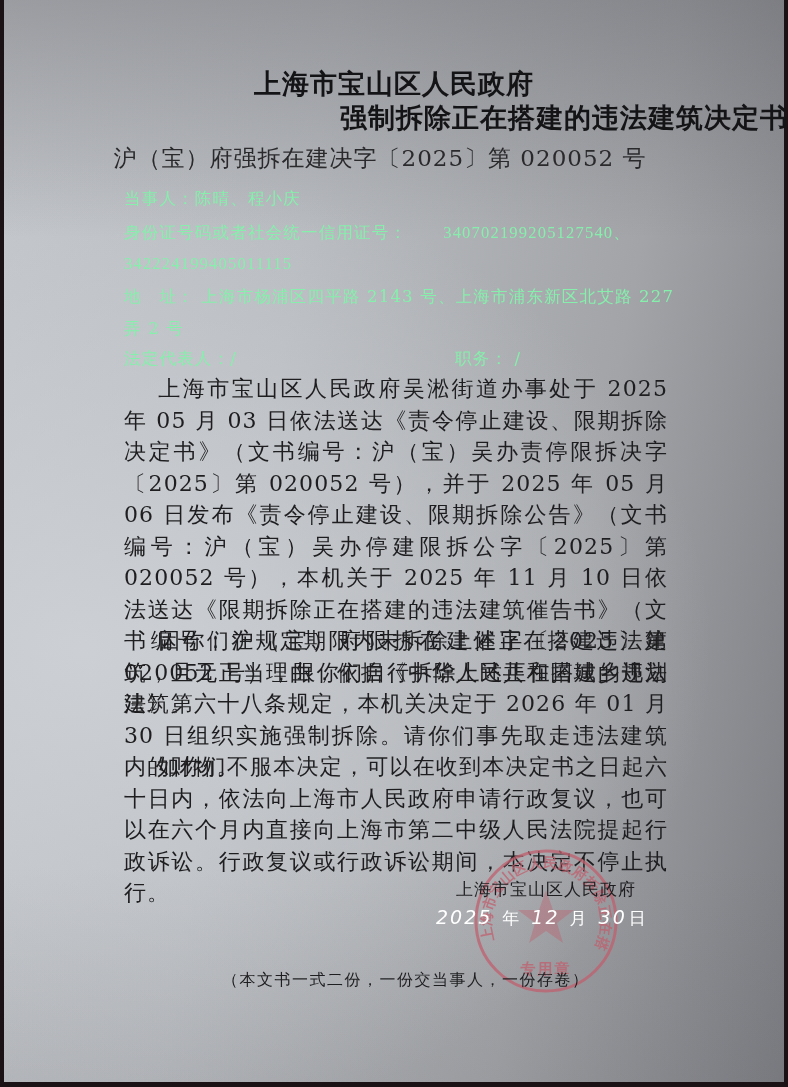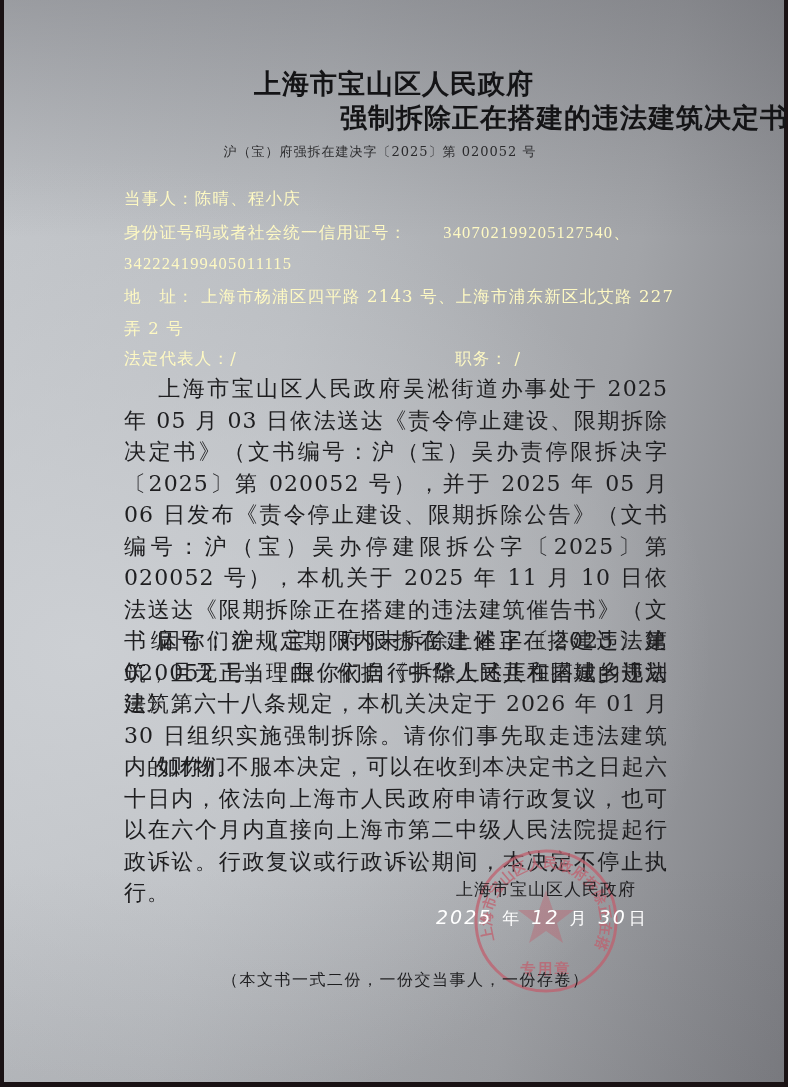--- a/index.html
+++ b/index.html
@@ -22,25 +22,25 @@
   }
   .title {
     position:absolute; left:0; width:788px; text-align:center;
     font-family:"DejaVu Sans","Liberation Sans",sans-serif;
     font-weight:bold; color:#141416; letter-spacing:1px;
   }
   .t1 { top:66px; font-size:27px; }
   .t2 { top:100px; font-size:27px;text-align:right; }
   .docno {
     position:absolute; top:143px; left:0; width:760px; text-align:center;
-    font-size:13px; letter-spacing:1px; color:#2a2a2c;
+    font-size:23px; letter-spacing:1px; color:#2a2a2c;
   }
   .line {
     position:absolute; left:124px; font-size:16.5px; letter-spacing:1.2px;
-    white-space:nowrap; color:#fef9c3;
+    white-space:nowrap; color:#86efac;
   }
   .para {
     position:absolute; left:124px; width:544px; font-size:22px;
     line-height:31.5px; letter-spacing:1.1px; text-align:justify; color:#1e1e20;
   }
   .para .indent { display:inline-block; width:33px; }
   .signer {
     position:absolute; left:456px; top:878px; font-size:17px; letter-spacing:1px; color:#1e1e20;
   }
   .date {

